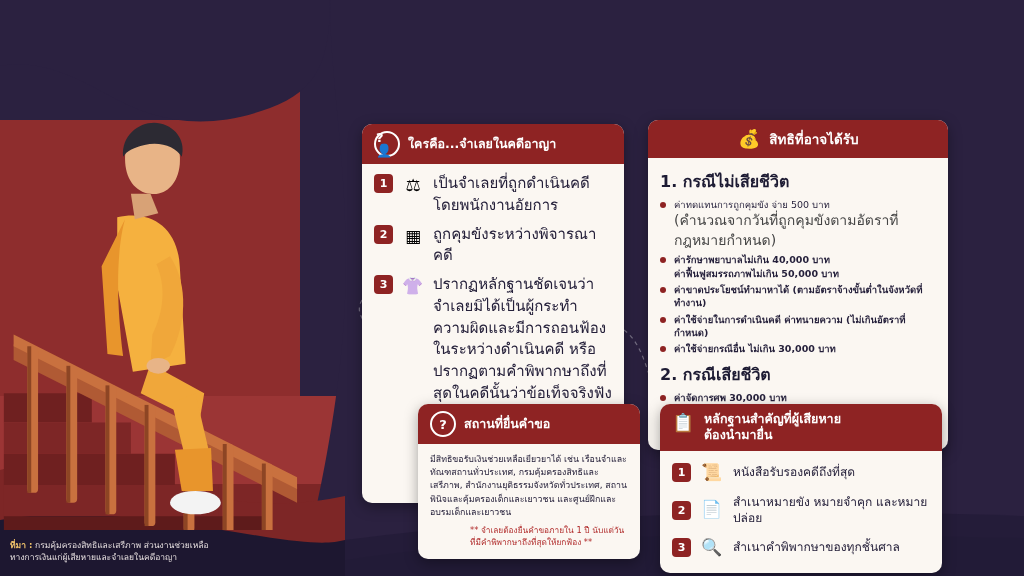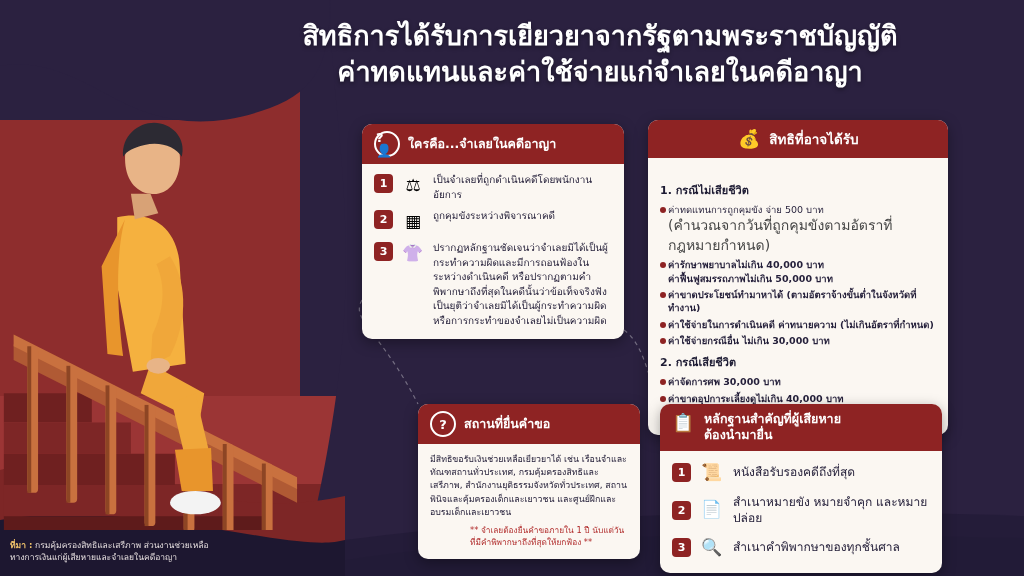--- a/index.html
+++ b/index.html
@@ -78,31 +78,31 @@
     background: #8e2323; color: #fff;
     font-size: 11px; font-weight: bold;
     display: flex; align-items: center; justify-content: center;
     flex: none; margin-top: 1px;
   }
   .rowico {
     width: 26px; height: 26px; flex: none;
     display: flex; align-items: center; justify-content: center;
     font-size: 17px; margin-top: -1px;
   }
-  .rowtxt { font-size: 10px; line-height: 1.45; color: #25203a; }
+  .rowtxt { font-size: 15px; line-height: 1.45; color: #25203a; }
 
   
   #card-who { left: 362px; top: 124px; width: 262px; }
   #card-who .card-head { font-size: 12.5px; }
 
   
   #card-rights { left: 648px; top: 120px; width: 300px; }
   #card-rights .card-head { font-size: 13.5px; justify-content: center; }
-  .sect-title { font-size: 11px; font-weight: bold; color: #1d1b33; margin: 14px 0 4px 0; }
-  .bullet { display: flex; gap: 2px; margin-bottom: 3px; font-size: 9.5px; line-height: 1.4; color: #241f3a; }
+  .sect-title { font-size: 16px; font-weight: bold; color: #1d1b33; margin: 2px 0 4px 0; }
+  .bullet { display: flex; gap: 8px; margin-bottom: 3px; font-size: 9.5px; line-height: 1.4; color: #241f3a; }
   .bullet .dot { width: 6px; height: 6px; border-radius: 50%; background: #8e2323; flex: none; margin-top: 4px; }
   .b { font-weight: bold; }
   .sub { font-size: 14px; color: #444; }
 
   
   #card-place { left: 418px; top: 404px; width: 222px; }
   #card-place .card-head { font-size: 12.5px; }
   #card-place .card-body { font-size: 8.8px; line-height: 1.5; color: #25203a; }
   .note { color: #b02a2a; font-size: 8.3px; line-height: 1.45; margin-top: 5px; margin-left: 40px; }
 
@@ -186,24 +186,20 @@
       <path d="M170,160 C190,190 186,232 170,262 L150,272 L152,240 C164,216 166,190 156,168 Z" fill="#f0a73a"></path>
 
       <ellipse cx="158" cy="272" rx="12" ry="8" fill="#e8b487"></ellipse>
 
       <path d="M124,60 C124,40 140,28 156,30 C174,32 182,48 180,66 C178,86 166,98 150,96 C134,94 124,80 124,60 Z" fill="#e8b487"></path>
       <path d="M122,58 C120,34 142,20 160,24 C178,28 186,44 182,58 C176,48 160,42 144,46 C132,49 126,52 122,58 Z" fill="#2c2a33"></path>
       <path d="M150,96 L158,116 L134,122 L130,96 Z" fill="#d8a276"></path>
     </g>
   </svg>
 
-  <div class="title">
-    <div>สิทธิการได้รับการเยียวยาจากรัฐตามพระราชบัญญัติ</div>
-    <div>ค่าทดแทนและค่าใช้จ่ายแก่จำเลยในคดีอาญา</div>
-  </div>
 
   <svg width="1024" height="576" style="position:absolute;left:0;top:0;pointer-events:none">
     <path d="M362,300 C350,320 380,330 418,404" stroke="rgba(255,255,255,.35)" stroke-width="1.2" stroke-dasharray="4 4" fill="none"></path>
     <path d="M624,330 C645,345 648,380 660,404" stroke="rgba(255,255,255,.35)" stroke-width="1.2" stroke-dasharray="4 4" fill="none"></path>
   </svg>
 
   <div class="card" id="card-who">
     <div class="card-head">
       <span class="ico">?👤</span>
       <span>ใครคือ...จำเลยในคดีอาญา</span>

